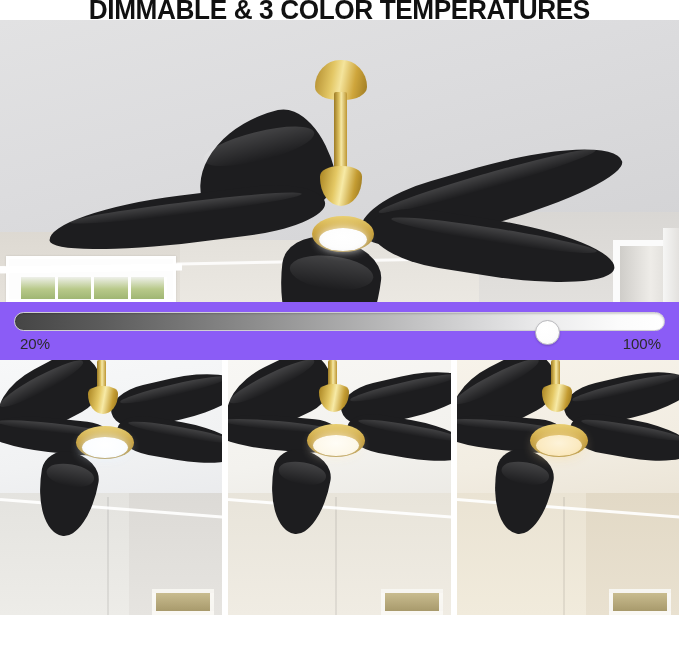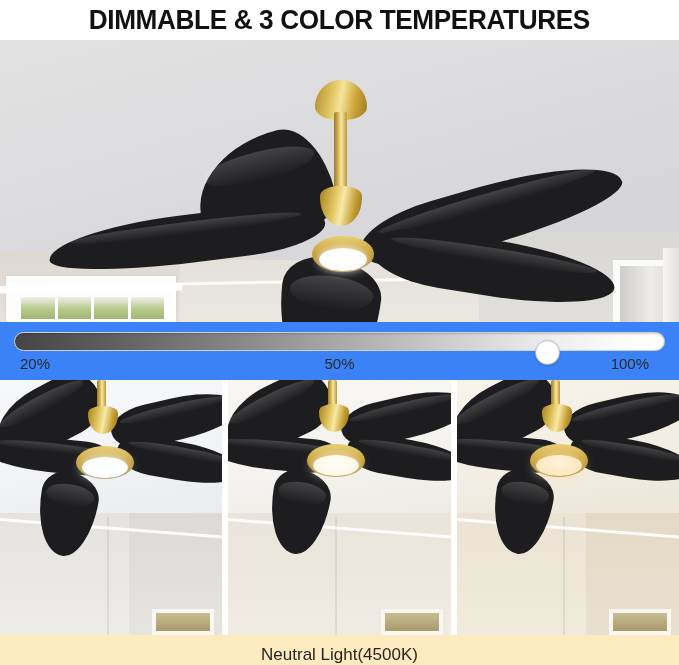--- a/index.html
+++ b/index.html
@@ -10,21 +10,21 @@
   body {
     width: 679px;
     height: 665px;
     font-family: "Liberation Sans", sans-serif;
     overflow: hidden;
     position: relative;
   }
 
   
   .title-bar {
-    height: 40px;
+    height: 20px;
     display: flex;
     align-items: center;
     justify-content: center;
     background: #ffffff;
   }
   .title-text {
     font-family: "Liberation Sans", sans-serif;
     font-size: 27px;
     font-weight: bold;
     color: #111111;
@@ -154,21 +154,21 @@
   }
   .light-lens {
     border-radius: 50%;
   }
 
   
   .slider-wrap {
     position: relative;
     width: 679px;
     height: 58px;
-    background: #3b82f6;
+    background: #8b5cf6;
     padding-top: 0;
     box-sizing: border-box;
   }
   .slider-track {
     position: absolute;
     left: 14px; top: 10px;
     width: 651px; height: 19px;
     border-radius: 10px;
     background: linear-gradient(90deg, #454545 0%, #5b5b5b 13%, #8d8d8d 37%, #c3c3c4 62%, #e9e9ea 80%, #fbfbfb 93%, #ffffff 100%);
     border: 1px solid #cfcfd2;
@@ -191,21 +191,21 @@
     left: 0; top: 33px; width: 679px; height: 22px;
   }
   .slider-labels span {
     position: absolute;
     font-size: 15px;
     color: #2b2b2b;
     font-family: "Liberation Sans", sans-serif;
   }
   .lbl-min  { left: 20px; }
   .lbl-mid  { left: 0; width: 679px; text-align: center; }
-  .lbl-max  { right: 30px; margin-left: 20px; }
+  .lbl-max  { right: 18px; margin-left: 20px; }
 
   
   .panels {
     display: flex;
     gap: 6px;
     width: 679px;
     height: 255px;
   }
   .panel {
     position: relative;
@@ -315,21 +315,20 @@
     </div>
   </div>
 </div>
 
 <div class="slider-wrap">
   <div class="slider-track">
     <div class="slider-handle" style="left: 520px;"></div>
   </div>
   <div class="slider-labels">
     <span class="lbl-min">20%</span>
-    <span class="lbl-mid">50%</span>
     <span class="lbl-max">100%</span>
   </div>
 </div>
 
 <div class="panels">
 
   <div class="panel">
     <div class="p-ceiling" style="background:linear-gradient(170deg,#f7f8f9 0%,#f1f2f3 60%,#e9eaec 100%);"></div>
     <div class="p-wall" style="background:linear-gradient(180deg,#e4e3df 0%,#edece8 100%);"></div>
     <div class="p-wall-r" style="background:linear-gradient(180deg,#dcdad6 0%,#e6e4e0 100%);"></div>
@@ -393,16 +392,13 @@
       <div class="light-ring" style="left:73px; top:64px; width:58px; height:33px;">
         <div class="light-lens" style="width:46px; height:21px; margin-bottom:1px;
                     background: radial-gradient(ellipse at 50% 38%, #fdf3d9 0%, #fbeac1 60%, #f4dca4 100%);
                     box-shadow: 0 0 13px rgba(248,224,171,0.95);"></div>
       </div>
     </div>
   </div>
 </div>
 
 <div class="captions">
-  <div class="caption" style="background:#fdebbf;">
-    <span>Neutral Light(4500K)</span>
-  </div>
 </div>
 
 </body></html>

